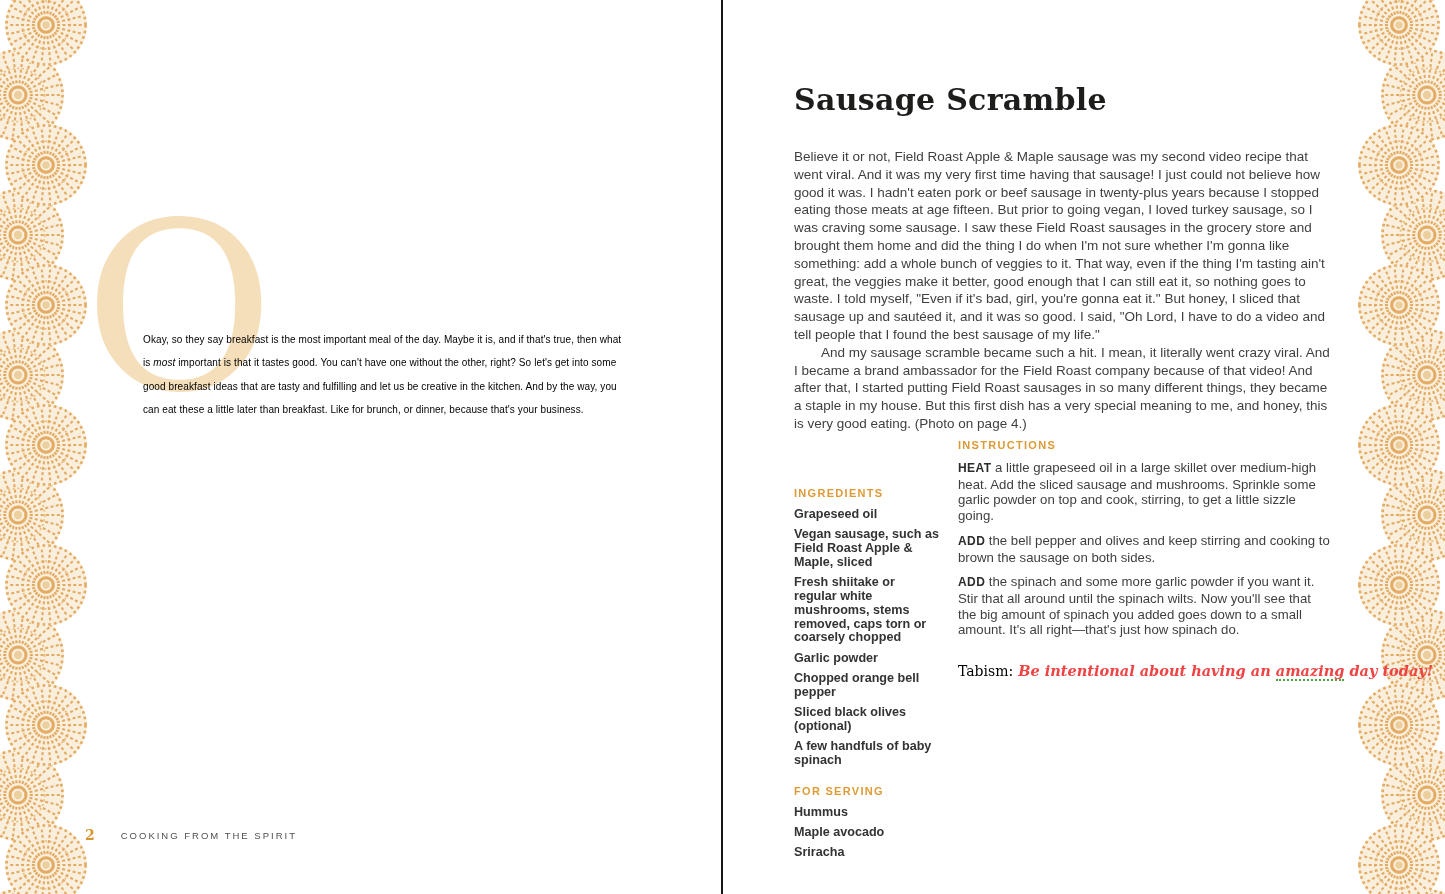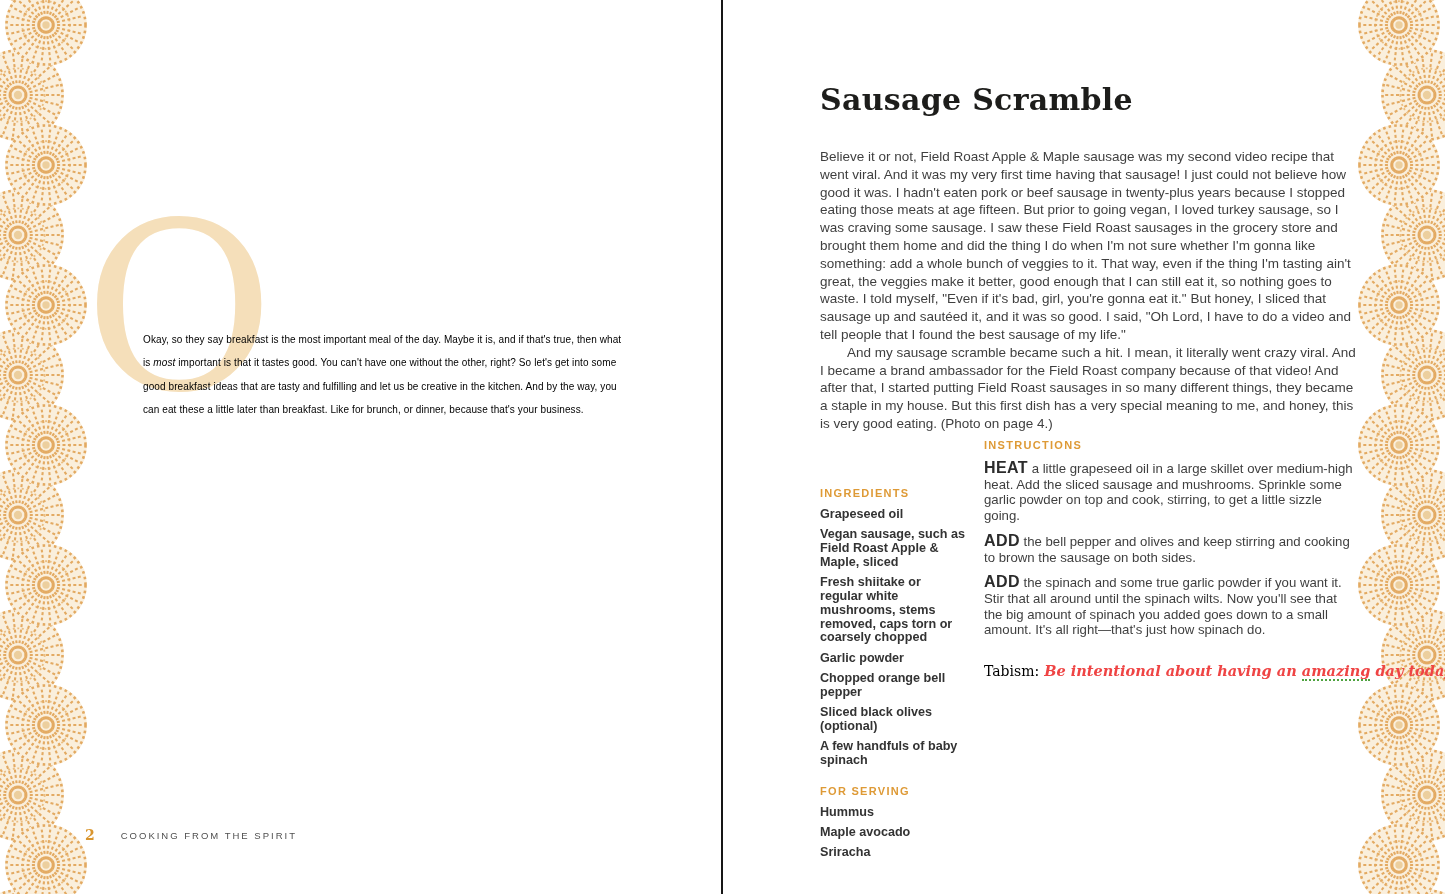--- a/index.html
+++ b/index.html
@@ -12,21 +12,21 @@
   .lace { position:absolute; top:0; width:90px; height:894px; overflow:hidden; }
   .lace-left  { left:0; }
   .lace-right { right:0; transform:scaleX(-1); }
 
   
   .gutter { position:absolute; left:721px; top:0; width:2px; height:894px; background:#161616; }
 
   
   .page { position:absolute; top:0; height:894px; }
   .page-left  { left:80px;  width:641px; }
-  .page-right { left:723px; width:642px;padding-left:6px; }
+  .page-right { left:697px; width:642px;padding-left:6px; }
 
   
   .drop-cap { position:absolute; left:4px; top:193px; font-family:"DejaVu Serif", serif;
               font-size:232px; line-height:1; font-weight:400; color:#f5dfba; }
   .intro-text { position:absolute; left:63px; top:328px; width:484px;
                 font-size:10px; line-height:23.3px; letter-spacing:0.1px; color:#000000; }
   .intro-text .em { font-style:italic; }
 
   .footer { position:absolute; font-size:9.5px; letter-spacing:2px; color:#4f4f4f; }
   .footer-left { left:5px; top:826px; }
@@ -45,21 +45,21 @@
 
   .columns { position:absolute; left:97px; top:439px; width:537px; display:flex; }
   .col-ingredients { width:146px; flex:0 0 146px;margin-top:48px; }
   .col-instructions { margin-left:18px; width:373px; flex:0 0 373px; }
 
   .sec-header { font-size:11px; font-weight:bold; letter-spacing:1.3px; color:#de9a36; margin-bottom:9px; }
   .ingredient { font-size:12.6px; font-weight:bold; line-height:13.8px; color:#333; margin-bottom:6.5px; }
   .for-serving-header { margin-top:17px; }
 
   .step { font-size:13.2px; line-height:15.7px; color:#3f3f3f; margin-bottom:9px; }
-  .step .lead { font-weight:bold; font-size:16px; letter-spacing:0.4px; color:#2c2c2c; }
+  .step .lead { font-weight:bold; font-size:12px; letter-spacing:0.4px; color:#2c2c2c; }
 
   .tabism { margin-top:24px; font-size:15px; white-space:nowrap; }
   .tabism .tabism-label { font-family:"DejaVu Serif", serif; color:#000000; font-size:14px; }
   .tabism .script { font-family:"DejaVu Serif", serif; font-style:italic; font-weight:bold;
                     font-size:14.5px; color:#ef4444; }
   .tabism .underlined { border-bottom:2px dotted #4fa341; }
 </style>
 </head>
 <body>
 
@@ -1061,20 +1061,20 @@
         <div class="sec-header for-serving-header">FOR SERVING</div>
         <div class="ingredient">Hummus</div>
         <div class="ingredient">Maple avocado</div>
         <div class="ingredient">Sriracha</div>
       </div>
 
       <div class="col-instructions">
         <div class="sec-header">INSTRUCTIONS</div>
         <p class="step"><span class="lead">HEAT</span><span> a little grapeseed oil in a large skillet over medium-high heat. Add the sliced sausage and mushrooms. Sprinkle some garlic powder on top and cook, stirring, to get a little sizzle going.</span></p>
         <p class="step"><span class="lead">ADD</span><span> the bell pepper and olives and keep stirring and cooking to brown the sausage on both sides.</span></p>
-        <p class="step"><span class="lead">ADD</span><span> the spinach and some true garlic powder if you want it. Stir that all around until the spinach wilts. Now you'll see that the big amount of spinach you added goes down to a small amount. It's all right—that's just how spinach do.</span></p>
+        <p class="step"><span class="lead">ADD</span><span> the spinach and some more garlic powder if you want it. Stir that all around until the spinach wilts. Now you'll see that the big amount of spinach you added goes down to a small amount. It's all right—that's just how spinach do.</span></p>
 
         <div class="tabism"><span class="tabism-label">Tabism:</span><span class="script"> Be intentional about having an </span><span class="script underlined">amazing</span><span class="script"> day today!</span></div>
       </div>
     </div>
 
   </section>
 </div>
 
 </body></html>

